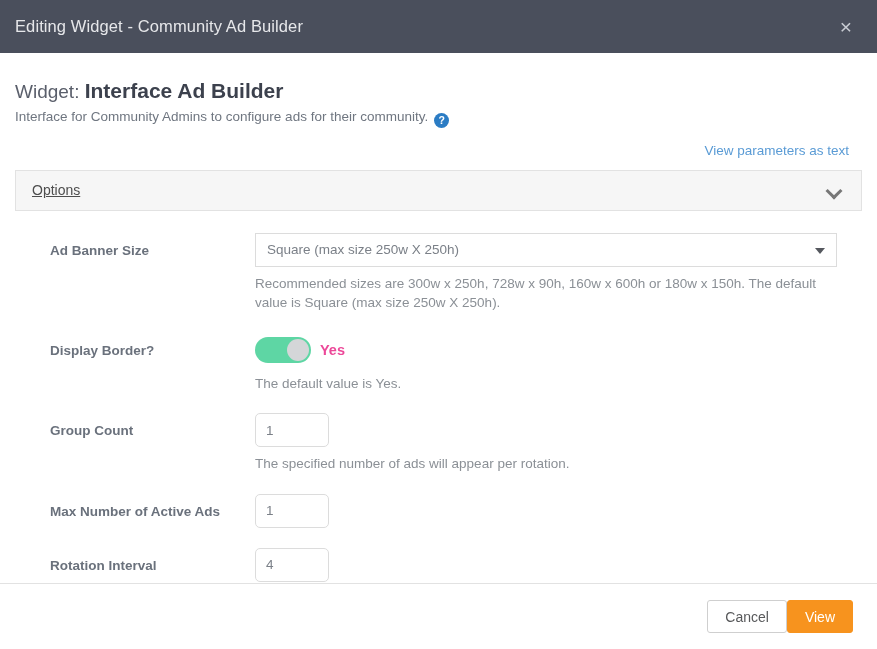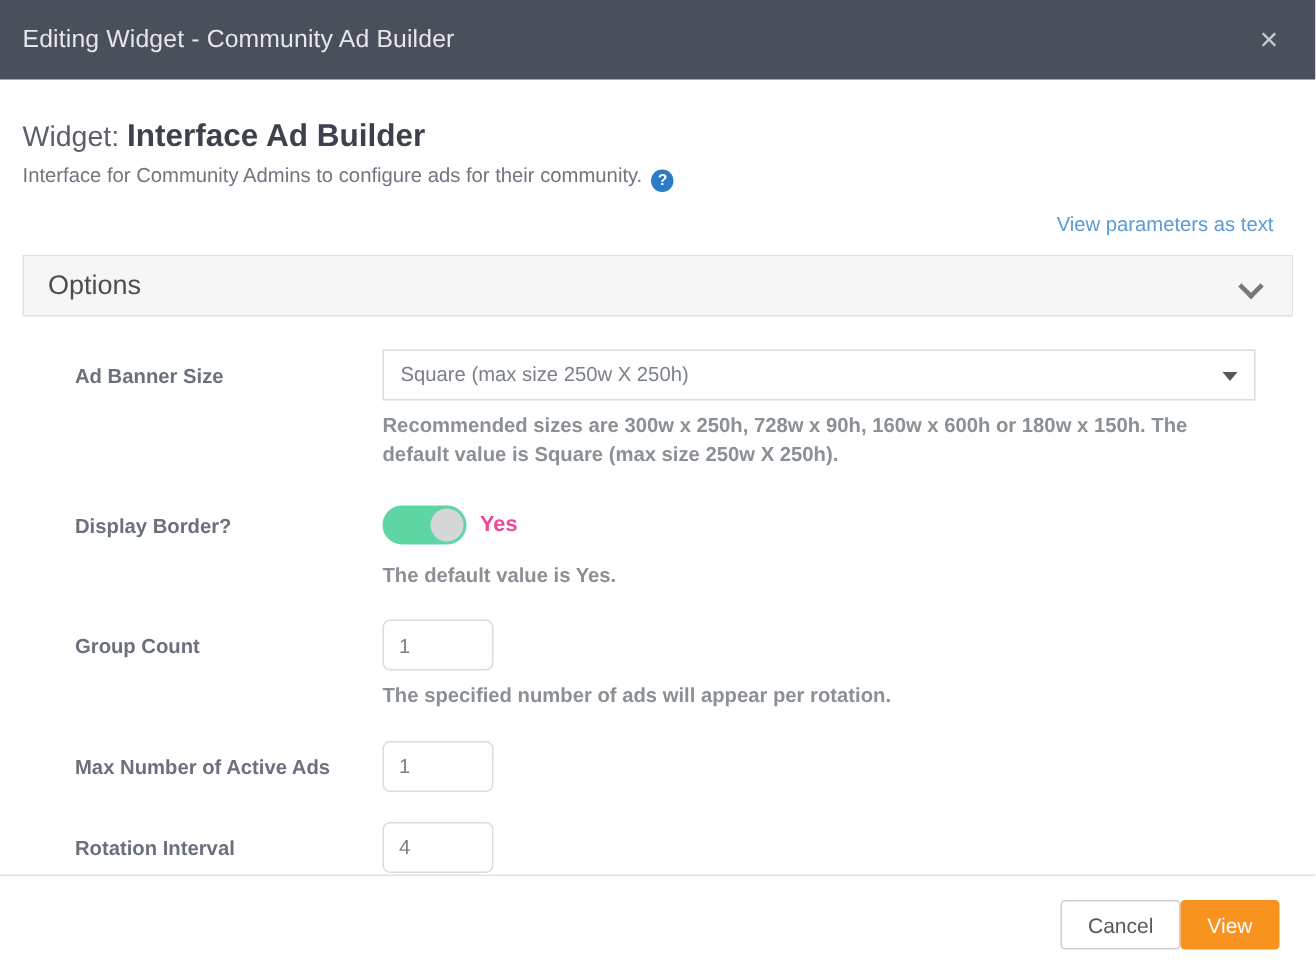--- a/index.html
+++ b/index.html
@@ -126,23 +126,24 @@
     background: #f6f6f6;
     height: 40px;
     display: flex;
     align-items: center;
     justify-content: space-between;
     padding: 0 18px 0 16px;
     cursor: pointer;
     border-bottom: 1px solid #e2e2e2;
   }
   .options-title {
-    font-size: 18px;
+    font-size: 14px;
     color: #4d4d4d;
     font-weight: 400;
+    text-decoration: underline;
   }
   .chevron {
     width: 16px;
     height: 10px;
     position: relative;
     flex: none;
   }
   .chevron::before {
     content: "";
     position: absolute;
@@ -177,21 +178,20 @@
   .form-field {
     flex: 1;
     padding-right: 27px;
   }
   .help-text {
     font-size: 13.5px;
     color: #8b9096;
     line-height: 1.45;
     margin-top: 7px;
     max-width: 582px;
-    font-weight: bold;
   }
 
   
   .select-box {
     position: relative;
     width: 100%;
     max-width: 582px;
   }
   .select-box select {
     width: 100%;

